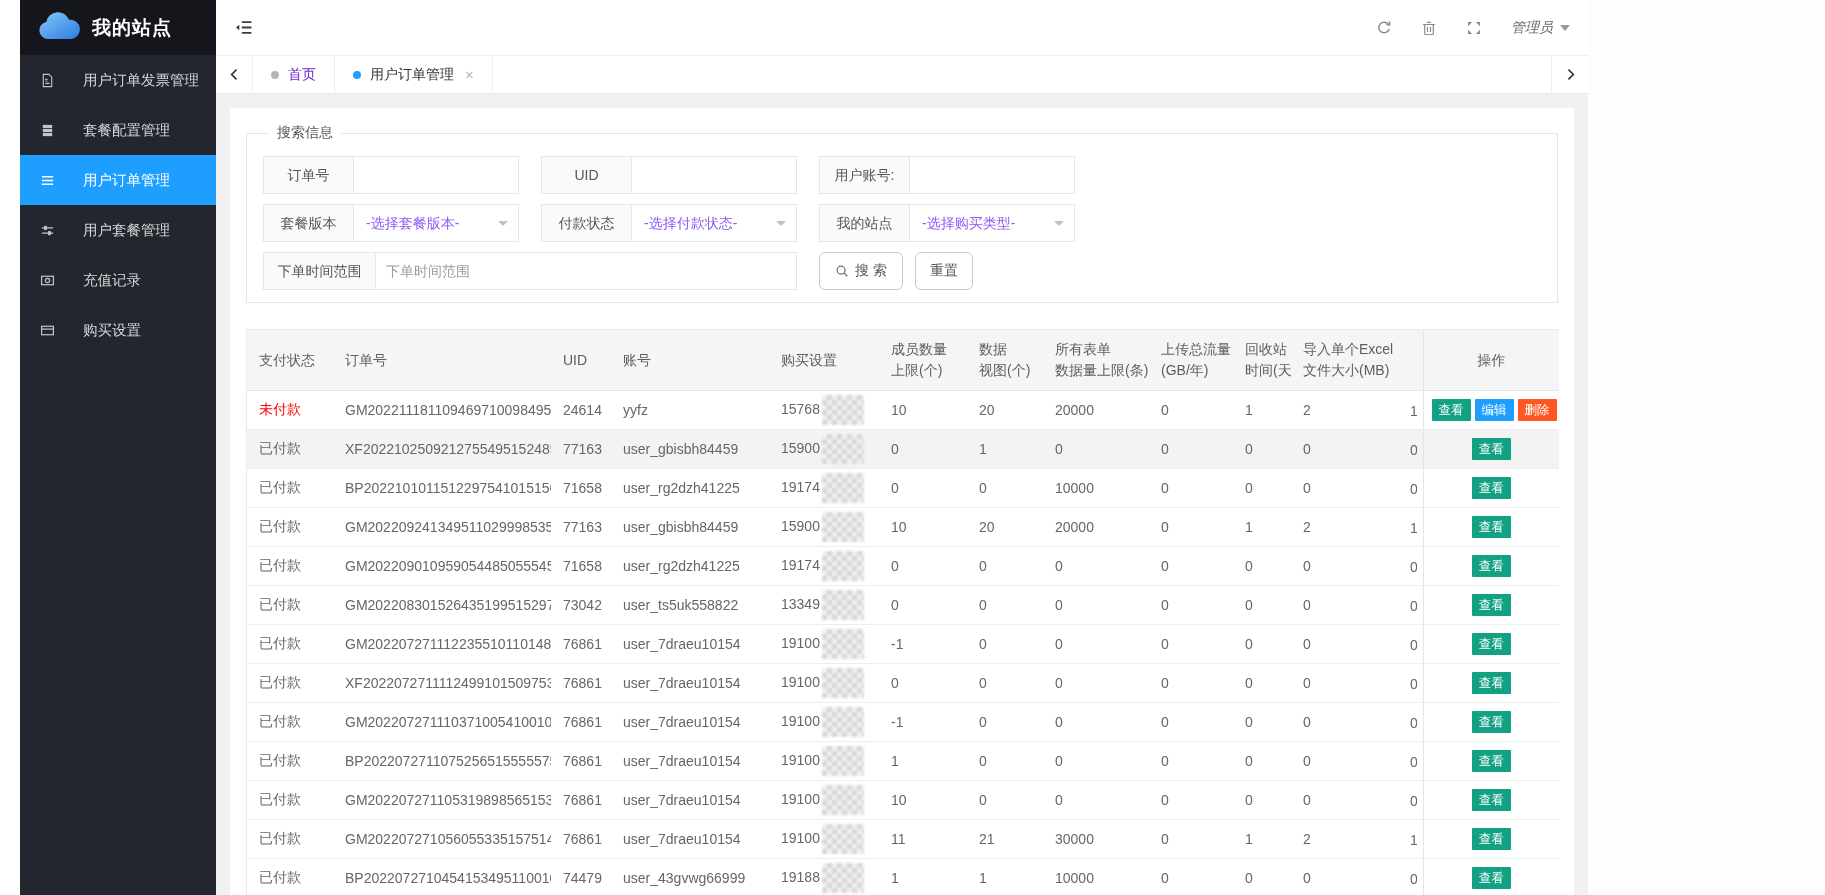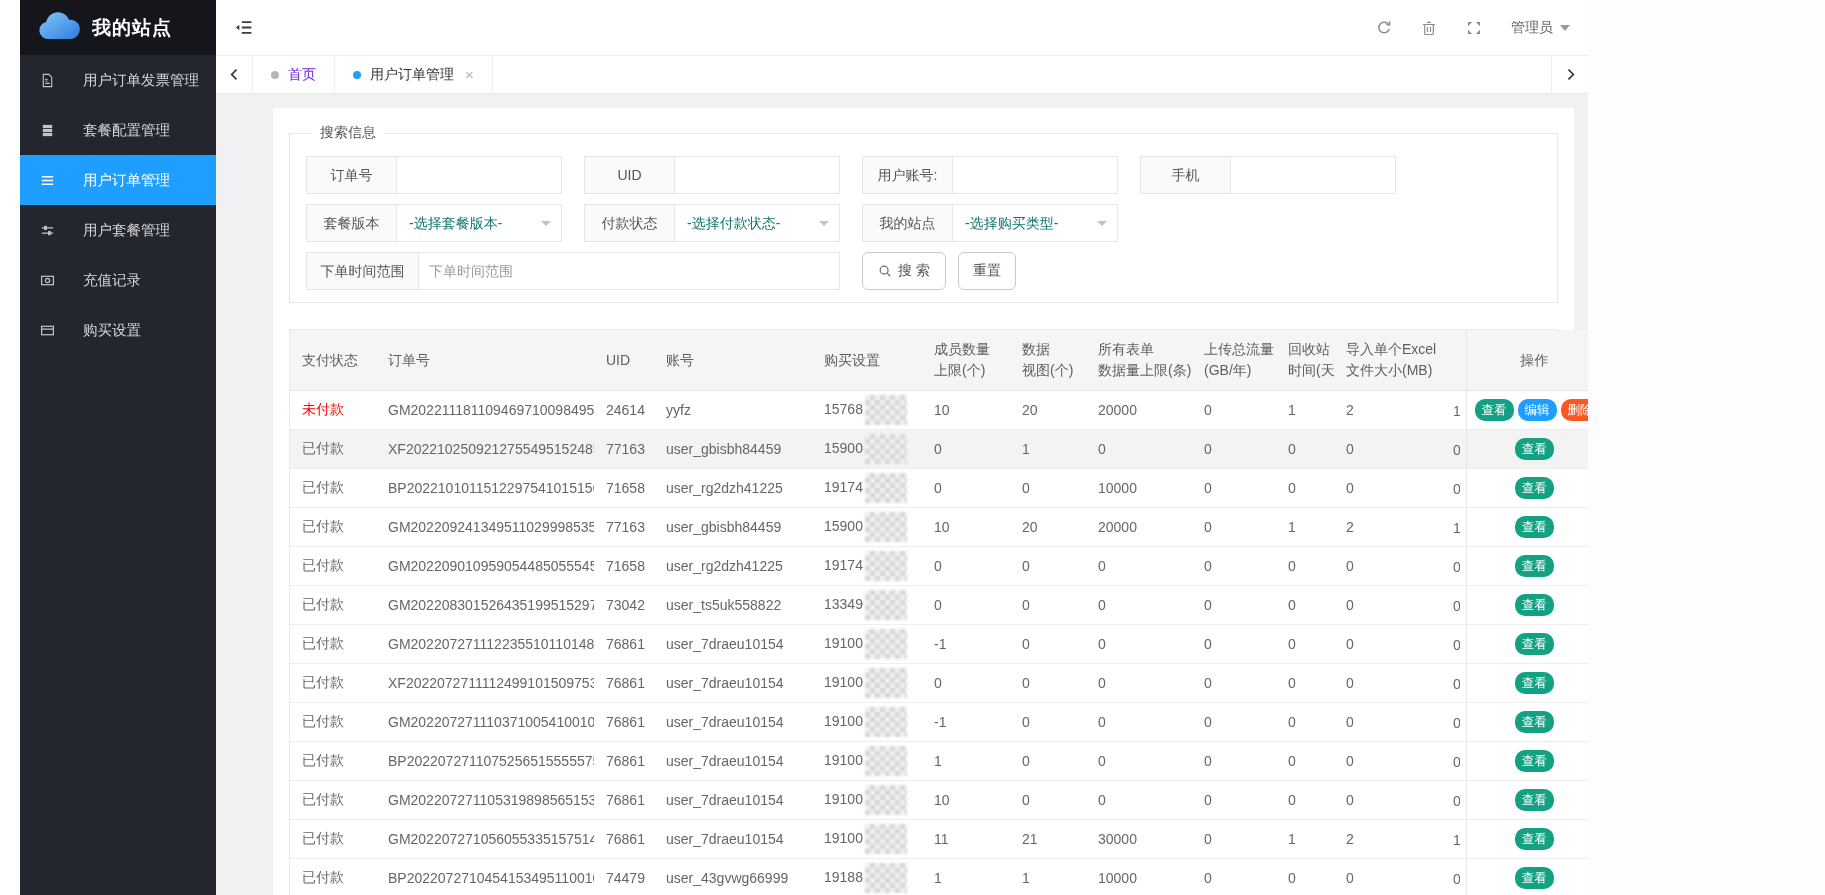--- a/index.html
+++ b/index.html
@@ -19,21 +19,21 @@
   .menu-item.active .icon{color:#fff;}
 
   
   .main{width:1372px;min-width:1372px;display:flex;flex-direction:column;height:100%;}
   .topbar{height:55px;display:flex;align-items:center;background:#fff;border-bottom:1px solid #EFEFEF;}
   .collapse-btn{margin-left:18px;color:#3d3d3d;display:inline-flex;cursor:pointer;}
   .collapse-btn svg{width:20px;height:17px;}
   .top-nav{display:flex;margin-left:42px;height:55px;}
   .top-nav-item{padding:0 24px;height:55px;line-height:55px;font-size:14px;color:#565656;cursor:pointer;}
   .top-nav-item.active{background:#E2E2E2;color:#1a1a1a;font-weight:bold;}
-  .top-actions{margin-left:auto;display:flex;align-items:center;gap:29px;padding-right:18px;}
+  .top-actions{margin-left:auto;display:flex;align-items:center;gap:29px;padding-right:18px;font-style:italic;}
   .top-action{color:#8C8C8C;display:inline-flex;cursor:pointer;}
   .top-action svg{width:16px;height:16px;}
   .user-drop{display:flex;align-items:center;gap:7px;color:#666;font-size:14px;cursor:pointer;}
   .user-drop .caret{color:#9a9a9a;display:inline-flex;}
   .user-drop .caret svg{width:10px;height:6px;}
 
   
   .tabbar{height:37px;display:flex;align-items:stretch;background:#fff;border-bottom:1px solid #E8E8E8;}
   .tab-arrow{width:36px;display:flex;align-items:center;justify-content:center;color:#333;cursor:pointer;}
   .tab-arrow svg{width:13px;height:13px;}
@@ -41,35 +41,35 @@
   .tab-arrow.right{margin-left:auto;border-left:1px solid #EEE;}
   .tab{display:flex;align-items:center;padding:0 18px;border-right:1px solid #EEE;
     font-size:14px;color:#6d28d9;cursor:pointer;background:#fff;}
   .tab .dot{width:8px;height:8px;border-radius:50%;background:#B5B5B5;margin-right:9px;}
   .tab.active{color:#333;}
   .tab.active .dot{background:#1E9FFF;}
   .tab .close{margin-left:11px;color:#B3B3B3;font-size:15px;line-height:1;}
 
   
   .content{flex:1;background:#F1F1F3;padding:14px 14px 0 14px;overflow:hidden;}
-  .card{background:#fff;height:100%;box-sizing:border-box;padding:14px 16px;margin-left:43px;}
+  .card{background:#fff;height:100%;box-sizing:border-box;padding:14px 16px;}
 
   fieldset.search{border:1px solid #E6E6E6;margin:2px 0 0 0;padding:14px 16px 2px 16px;}
   fieldset.search legend{font-size:14px;color:#555;padding:0 8px;margin-left:6px;}
   .f-row{display:flex;margin-bottom:10px;align-items:center;}
   .f-group{display:flex;margin-right:22px;}
   .f-label{width:90px;height:38px;line-height:36px;background:#FAFAFA;border:1px solid #E6E6E6;
     border-right:none;text-align:center;font-size:14px;color:#555;box-sizing:border-box;}
   .f-label.wide{width:112px;}
   .f-input{width:166px;height:38px;border:1px solid #E6E6E6;box-sizing:border-box;padding:0 10px;
     font-size:14px;color:#666;background:#fff;outline:none;}
   .f-input::placeholder{color:#9B9B9B;}
   .f-input.time{width:422px;}
   .f-select{position:relative;width:166px;height:38px;border:1px solid #E6E6E6;line-height:36px;
-    padding:0 26px 0 12px;font-size:14px;color:#0f766e;box-sizing:border-box;background:#fff;cursor:pointer;}
+    padding:0 26px 0 12px;font-size:14px;color:#8b5cf6;box-sizing:border-box;background:#fff;cursor:pointer;}
   .f-select .arrow{position:absolute;right:10px;top:16px;width:0;height:0;
     border:5px solid transparent;border-top-color:#C2C2C2;}
   .btn{height:38px;background:#fff;border:1px solid #C9C9C9;border-radius:6px;font-size:14px;
     color:#555;display:inline-flex;align-items:center;justify-content:center;cursor:pointer;box-sizing:border-box;}
   .btn svg{width:14px;height:14px;margin-right:6px;color:#6b6b6b;}
   .btn.search{width:84px;margin-left:0;}
   .btn.reset{width:58px;margin-left:12px;}
 
   
   .table-wrap{margin-top:26px;border:1px solid #EBEBEB;border-bottom:none;}
@@ -81,21 +81,21 @@
   tr.highlight td{background:#F3F3F3;}
   th.op,td.op{border-left:1px solid #E6E6E6;text-align:center;padding:0 6px;}
   td.sliver-cell,th.sliver-cell{padding:0 0 0 3px;}
   .sliver{display:inline-block;width:7px;overflow:hidden;vertical-align:middle;}
   .status-unpaid{color:#FF0000;}
   .mosaic{display:inline-block;vertical-align:middle;width:42px;height:30px;margin-left:2px;
     background-image:
       linear-gradient(45deg,#D7D7D7 25%,transparent 25%,transparent 75%,#D7D7D7 75%),
       linear-gradient(45deg,#D7D7D7 25%,#F0F0F0 25%,#F0F0F0 75%,#D7D7D7 75%);
     background-size:10px 10px;background-position:0 0,5px 5px;filter:blur(1px);}
-  .tag-btn{display:inline-block;height:22px;line-height:22px;padding:0 7px;border-radius:10px;
+  .tag-btn{display:inline-block;height:22px;line-height:22px;padding:0 7px;border-radius:1px;
     color:#fff;font-size:12.5px;margin:0 2px;cursor:pointer;border:none;}
 
   
   .right-gutter{flex:1;background:#FDFDFD;}
 </style>
 </head>
 <body>
 
 <div class="app">
 
@@ -249,24 +249,20 @@
               <input class="f-input" style="">
             </div>
             <div class="f-group">
               <div class="f-label">UID</div>
               <input class="f-input" style="">
             </div>
             <div class="f-group">
               <div class="f-label">用户账号:</div>
               <input class="f-input" style="">
             </div>
-            <div class="f-group">
-              <div class="f-label">手机</div>
-              <input class="f-input" style="">
-            </div>
           </div>
 
           <div class="f-row">
             <div class="f-group">
               <div class="f-label">套餐版本</div>
               <div class="f-select">
                 <span>-选择套餐版本-</span>
                 <span class="arrow"></span>
               </div>
             </div>

